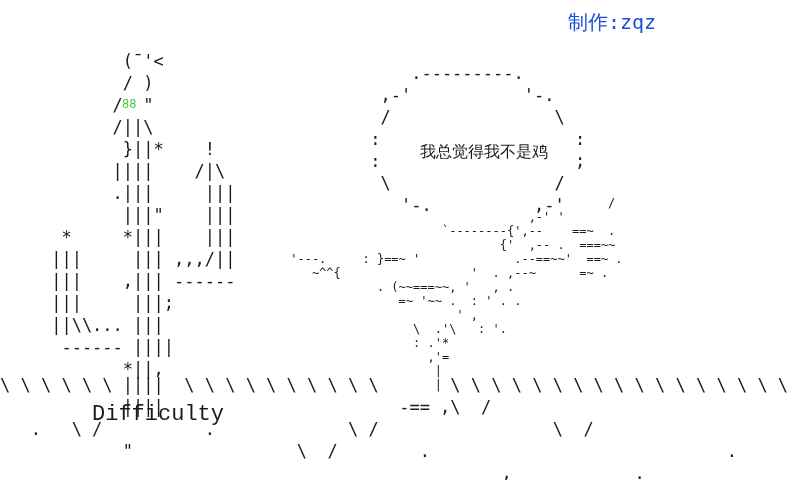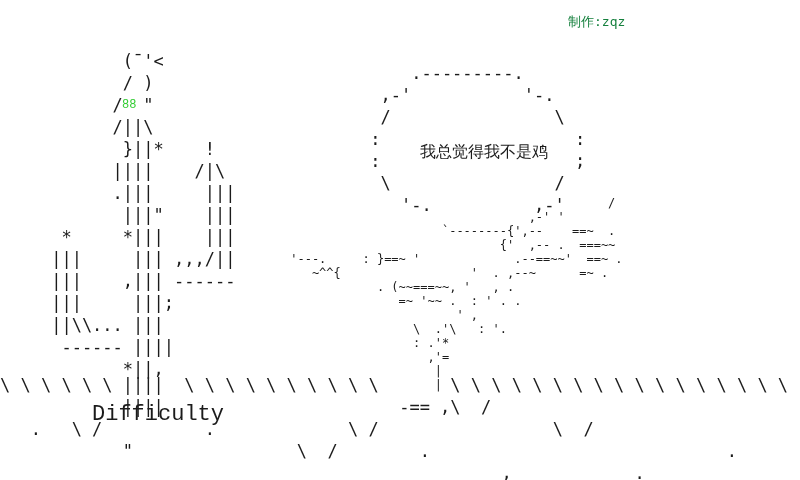--- a/index.html
+++ b/index.html
@@ -12,21 +12,21 @@
   pre{
     margin:0;position:absolute;
     font-family:"DejaVu Sans Mono", monospace;
     color:#1b1b1b;
     white-space:pre;
   }
   .art-big{font-size:17px;line-height:22px;}
   .art-small{font-size:12px;line-height:14px;}
   .credits{
     position:absolute;left:568px;top:10px;
-    font-size:13px;line-height:24px;color:#15803d;
+    font-size:20px;line-height:24px;color:#1d4ed8;
     font-family:"DejaVu Sans Mono", monospace;
     white-space:nowrap;
   }
   .speech-text{
     position:absolute;left:420px;top:142px;
     font-size:16px;line-height:20px;color:#1b1b1b;
     font-family:"DejaVu Sans", "Liberation Sans", sans-serif;
     white-space:nowrap;letter-spacing:0px;text-align:center;
   }
   .score{

